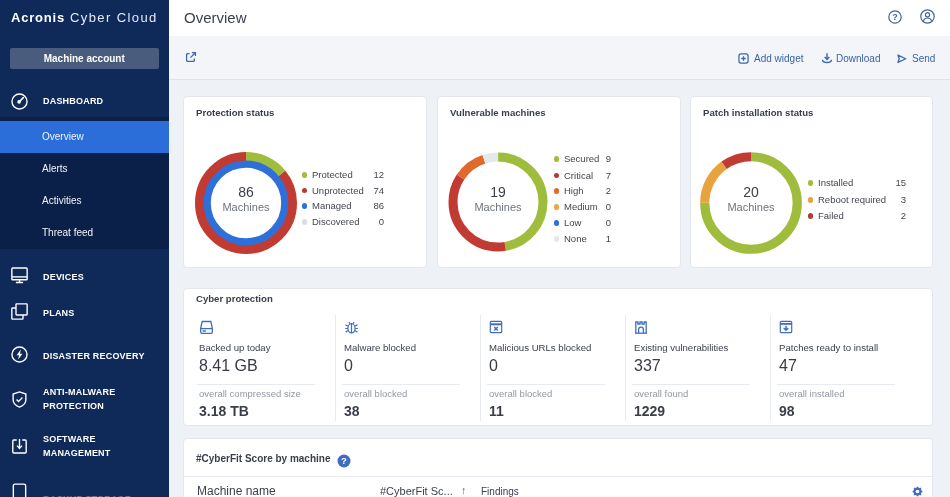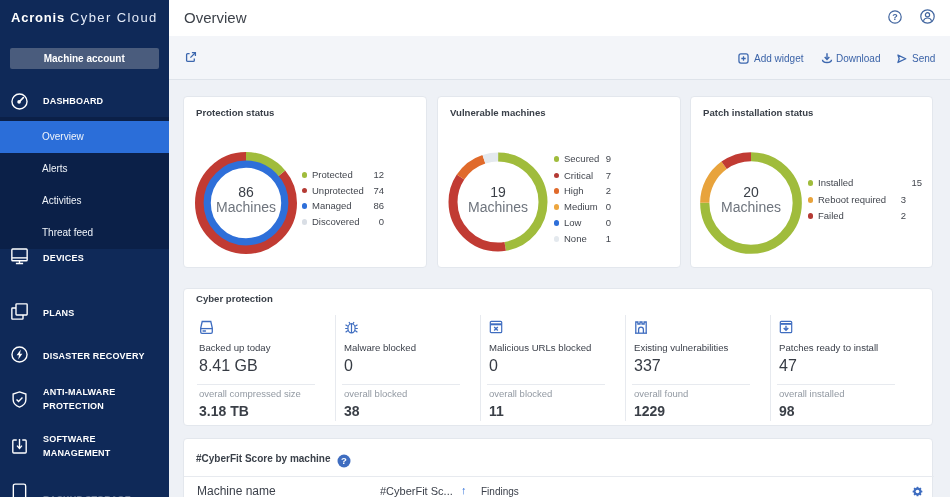--- a/index.html
+++ b/index.html
@@ -27,21 +27,21 @@
 .card { position:absolute; background:#fff; border:1px solid #e3e7ed; border-radius:4px; }
 .ctitle { position:absolute; left:12px; top:10px; font-size:9.6px; line-height:12px; font-weight:700; color:#3a4049; }
 #c1 { left:183px; top:96px; width:244px; height:172px; }
 #c2 { left:437px; top:96px; width:244px; height:172px; }
 #c3 { left:690px; top:96px; width:243px; height:172px; }
 #c4 { left:183px; top:288px; width:750px; height:138px; }
 #c5 { left:183px; top:438px; width:750px; height:70px; }
 .donut { position:absolute; width:104px; height:104px; }
 .dcenter { position:absolute; width:104px; text-align:center; }
 .dnum { font-size:14px; color:#3a3f47; line-height:17px; margin-top:33px; }
-.dlabel { font-size:14px; color:#6e747d; line-height:13px; }
+.dlabel { font-size:11px; color:#6e747d; line-height:13px; }
 .lrow { position:absolute; font-size:9.5px; color:#42464e; height:12px; line-height:12px; }
 .ldot { position:absolute; width:5.5px; height:5.5px; border-radius:50%; top:3.4px; left:-10.5px; }
 .lval { position:absolute; text-align:right; }
 
 .cp-col { position:absolute; top:0; }
 .cp-label { position:absolute; top:53px; font-size:9.6px; line-height:12px; color:#3c414b; white-space:nowrap; }
 .cp-big { position:absolute; top:67px; font-size:16px; line-height:20px; color:#363b44; white-space:nowrap; }
 .cp-hr { position:absolute; top:95px; height:1px; background:#e7eaef; width:118px; }
 .cp-small { position:absolute; top:99px; font-size:9.5px; line-height:12px; color:#9299a2; white-space:nowrap; }
 .cp-sval { position:absolute; top:116px; font-size:14px; line-height:12px; font-weight:700; color:#3a3f47; white-space:nowrap; }
@@ -62,21 +62,21 @@
     <div class="nlabel" style="top:10px;">DASHBOARD</div>
   </div>
 
   <div id="submenu">
     <div class="subitem active" style="top:4px;">Overview</div>
     <div class="subitem" style="top:36px;">Alerts</div>
     <div class="subitem" style="top:68px;">Activities</div>
     <div class="subitem" style="top:100px;">Threat feed</div>
   </div>
 
-  <div class="navsec" style="top:240px;height:33px;padding-left:48px;">
+  <div class="navsec" style="top:259px;height:33px;padding-left:48px;">
     <svg class="nicon" style="top:8px;" viewBox="0 0 16 16" fill="none" stroke="#fff" stroke-width="1.3">
       <rect x="0.8" y="1.0" width="14.4" height="11.0" rx="0.8"></rect>
       <path d="M1.0,9.3 H15.0"></path>
       <path d="M8,12.2 V14 M4.6,14.6 H11.4"></path>
     </svg>
     <div class="nlabel" style="top:11px;">DEVICES</div>
   </div>
 
   <div class="navsec" style="top:295px;height:33px;">
     <svg class="nicon" style="top:8px;" viewBox="0 0 16 16" fill="none" stroke="#fff" stroke-width="1.3">
@@ -202,21 +202,21 @@
     <g transform="rotate(-90 52 52)">
       <circle cx="52" cy="52" r="46.25" fill="none" stroke="#a0bc3c" stroke-width="9.2" stroke-dasharray="217.9 72.7"></circle>
       <circle cx="52" cy="52" r="46.25" fill="none" stroke="#e8a33c" stroke-width="9.2" stroke-dasharray="43.6 247.0" stroke-dashoffset="-217.9"></circle>
       <circle cx="52" cy="52" r="46.25" fill="none" stroke="#c13b33" stroke-width="9.2" stroke-dasharray="29.1 261.5" stroke-dashoffset="-261.5"></circle>
     </g>
   </svg>
   <div class="dcenter" style="left:8px;top:54px;">
     <div class="dnum">20</div>
     <div class="dlabel">Machines</div>
   </div>
-  <div class="lrow" style="left:127px;top:80px;width:110px;"><i class="ldot" style="background:#a0bc3c;"></i>Installed<span class="lval" style="left:16px;width:88px;">15</span></div>
+  <div class="lrow" style="left:127px;top:80px;width:110px;"><i class="ldot" style="background:#a0bc3c;"></i>Installed<span class="lval" style="left:0;width:88px;">15</span></div>
   <div class="lrow" style="left:127px;top:97px;width:110px;"><i class="ldot" style="background:#e8a33c;"></i>Reboot required<span class="lval" style="left:0;width:88px;">3</span></div>
   <div class="lrow" style="left:127px;top:113px;width:110px;"><i class="ldot" style="background:#b43a34;"></i>Failed<span class="lval" style="left:0;width:88px;">2</span></div>
 </div>
 
 <div class="card" id="c4">
   <div class="ctitle" style="top:4px;">Cyber protection</div>
   <div class="cp-vline" style="left:151px;"></div>
   <div class="cp-vline" style="left:296px;"></div>
   <div class="cp-vline" style="left:441px;"></div>
   <div class="cp-vline" style="left:586px;"></div>

